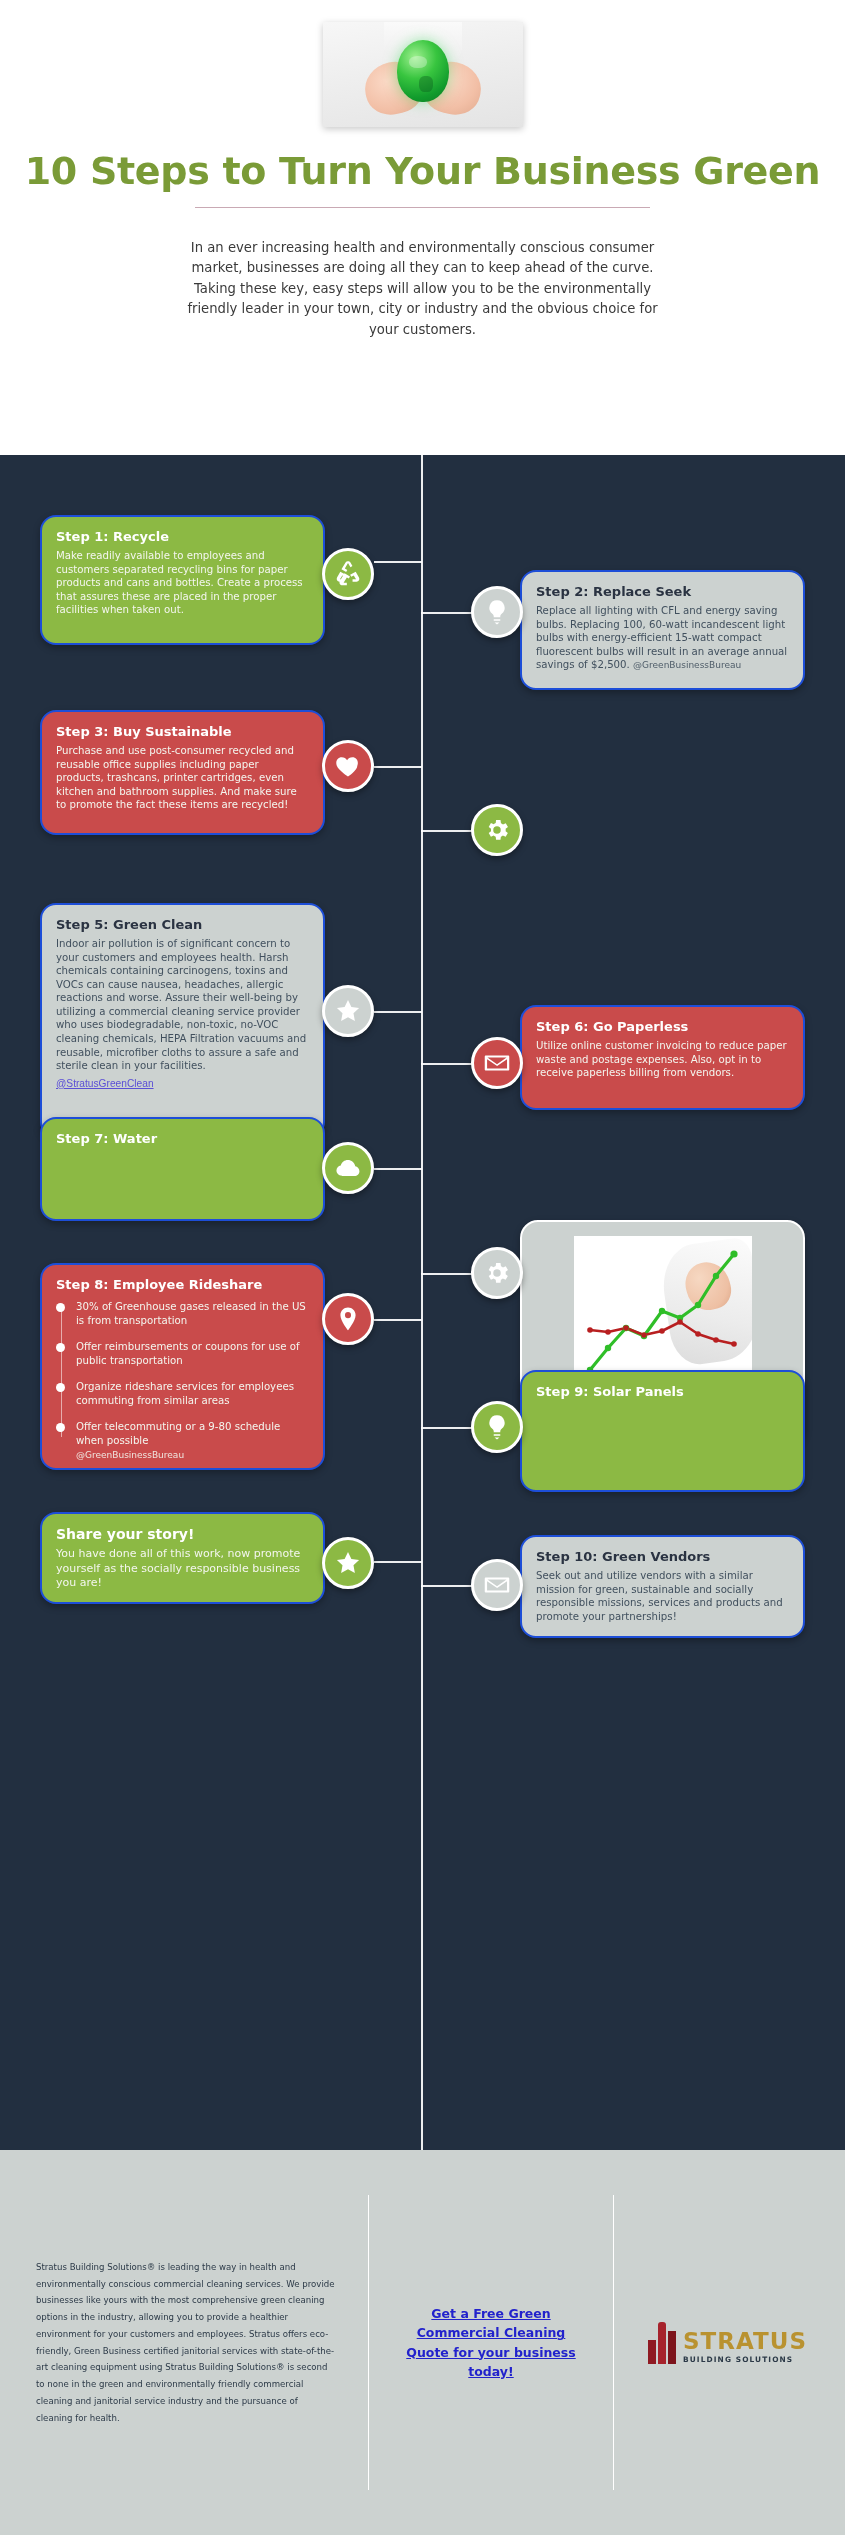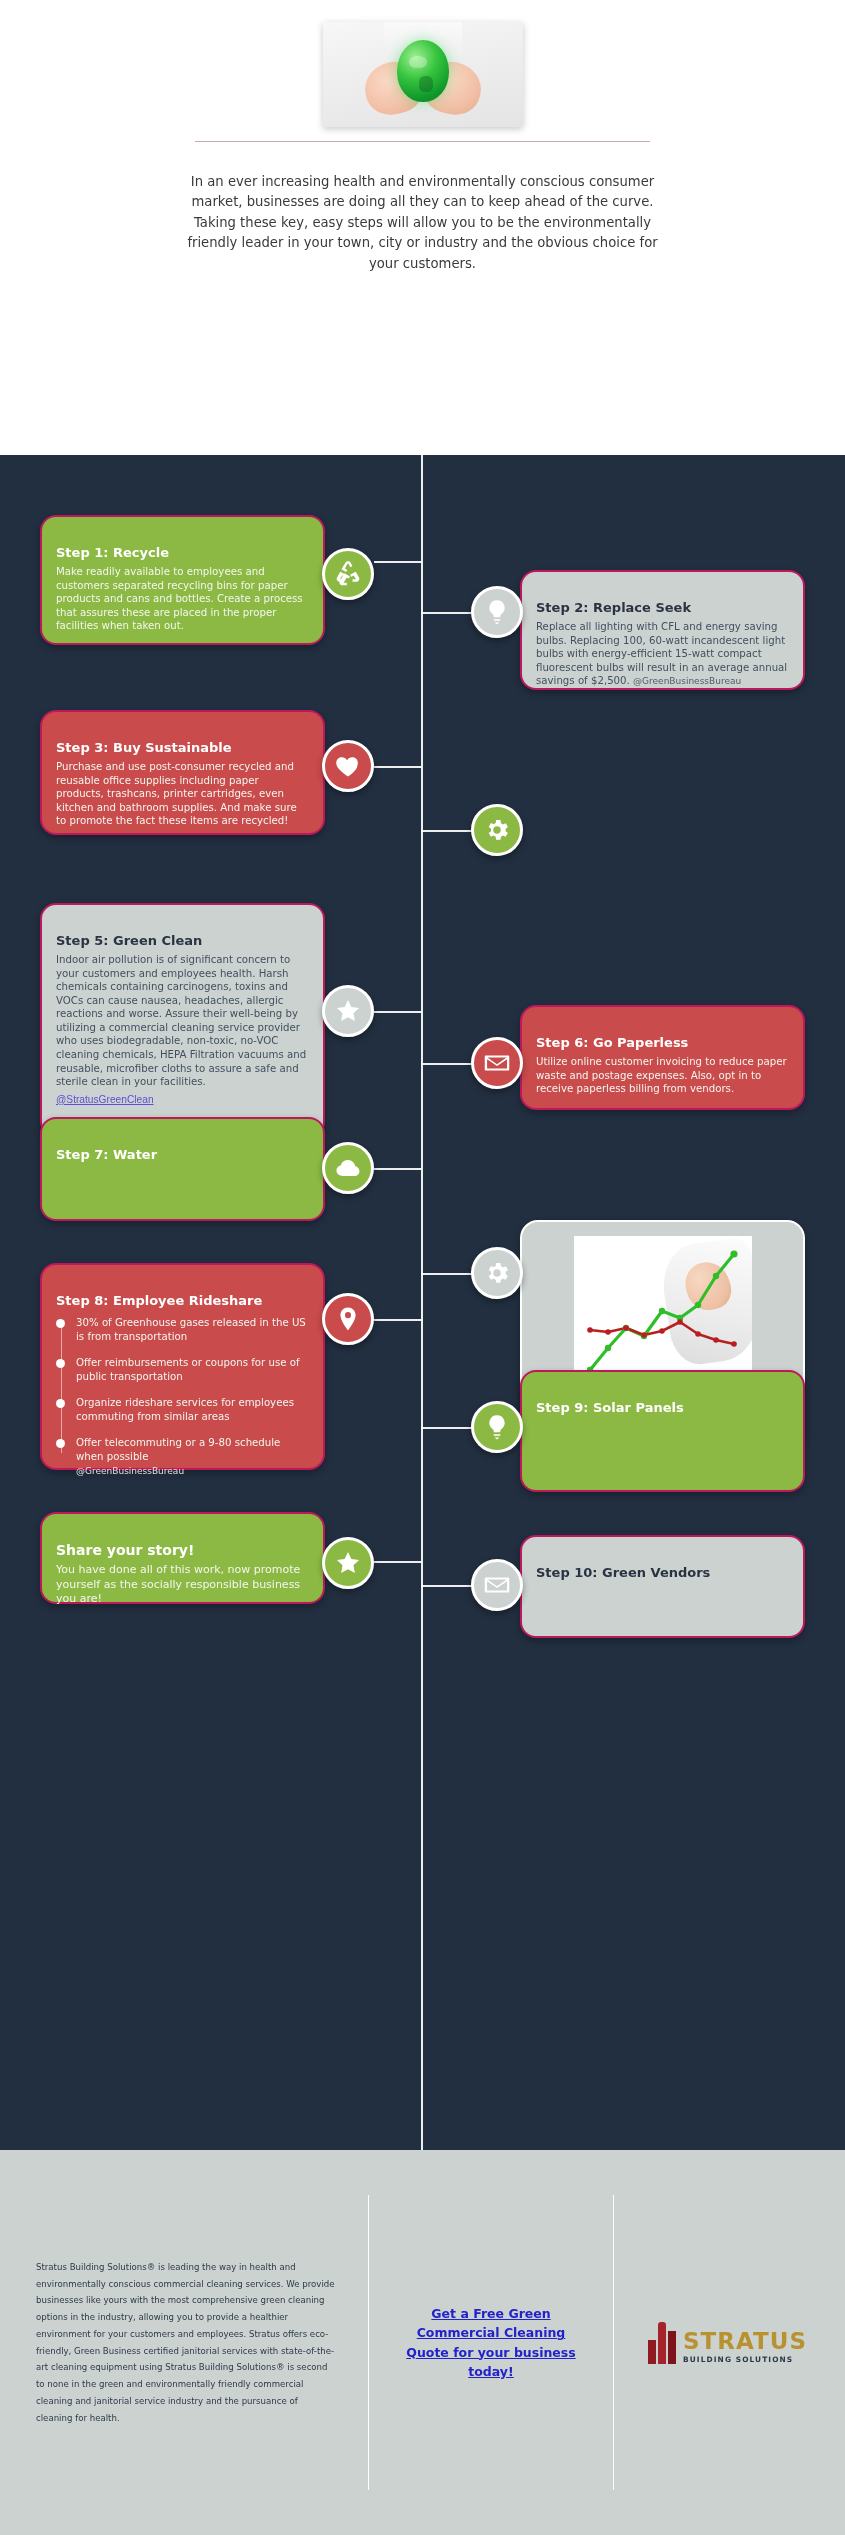--- a/index.html
+++ b/index.html
@@ -128,22 +128,22 @@
     position: absolute;
     height: 2px;
     background: #ffffff;
     opacity: 0.92;
   }
 
   
   .card {
     position: absolute;
     border-radius: 16px;
-    border: 2px solid #be185d;
-    padding: 28px 14px 12px 14px;
+    border: 2px solid #1d4ed8;
+    padding: 12px 14px 12px 14px;
     box-shadow: 0 3px 7px rgba(0,0,0,0.30);
   }
   .card.green  { background: #8cb944; }
   .card.red    { background: #c94b4b; }
   .card.grey   { background: #ccd2d0; }
 
   .card.left  { left: 40px;  width: 285px; }
   .card.right { left: 520px; width: 285px; }
 
   .card h3 {
@@ -309,20 +309,21 @@
       <div class="hero-img">
         <div class="hero-arm"></div>
         <div class="hands">
           <div class="palm left"></div>
           <div class="palm right"></div>
           <div class="globe"></div>
         </div>
       </div>
     </div>
 
+    <h1 class="title">10 Steps to Turn Your Business Green</h1>
     <div class="title-rule"></div>
     <p class="intro">In an ever increasing health and environmentally conscious consumer market, businesses are doing all they can to keep ahead of the curve. Taking these key, easy steps will allow you to be the environmentally friendly leader in your town, city or industry and the obvious choice for your customers.</p>
   </div>
 
   <div class="body-dark">
     <div class="spine"></div>
 
     <div class="connector" style="left:374px; top:106px; width:48px;"></div>
     <div class="connector" style="left:421px; top:157px; width:52px;"></div>
     <div class="connector" style="left:374px; top:311px; width:48px;"></div>
@@ -461,20 +462,21 @@
       <h3>Step 9: Solar Panels</h3>
     </div>
     <div class="badge green" style="left:471px; top:946px;">
       <svg viewBox="0 0 24 24">
           <path d="M12 2a6.5 6.5 0 0 0-3.8 11.8c.6.5 1 1.2 1 1.9v.8h5.6v-.8c0-.7.4-1.4 1-1.9A6.5 6.5 0 0 0 12 2zm-2.8 16.2h5.6v1.4H9.2v-1.4zm.7 2.8h4.2L12 22.8 9.9 21z"></path>
         </svg>
     </div>
 
     <div class="card grey right" style="top:1080px; height:103px;">
       <h3>Step 10: Green Vendors</h3>
+      <p>Seek out and utilize vendors with a similar mission for green, sustainable and socially responsible missions, services and products and promote your partnerships!</p>
     </div>
     <div class="badge grey" style="left:471px; top:1104px;">
       <svg viewBox="0 0 24 24">
           <path d="M2.5 5.5h19c.6 0 1 .4 1 1v11c0 .6-.4 1-1 1h-19c-.6 0-1-.4-1-1v-11c0-.6.4-1 1-1zm1.3 1.8L12 13l8.2-5.7H3.8zm-.3 1.4v8h17.1v-8l-8.5 5.9-8.6-5.9z"></path>
         </svg>
     </div>
 
     <div class="card green left" style="top:1057px; height:92px;">
       <h3 style="font-size:14px;">Share your story!</h3>
       <p style="font-size:11px;">You have done all of this work, now promote yourself as the socially responsible business you are!</p>

